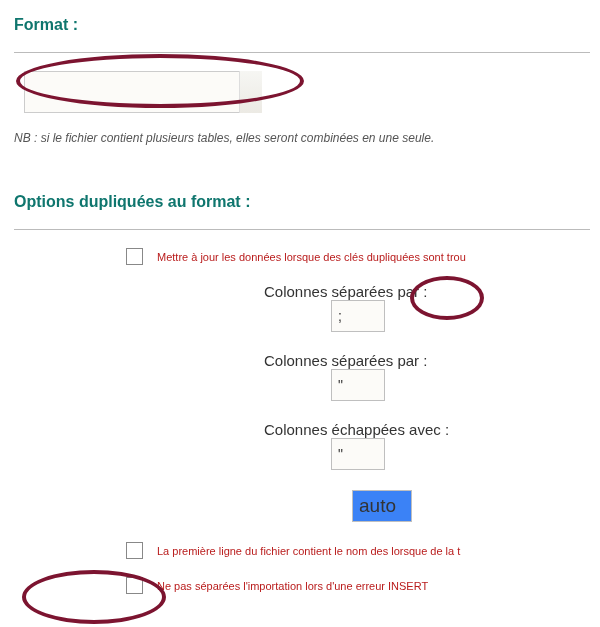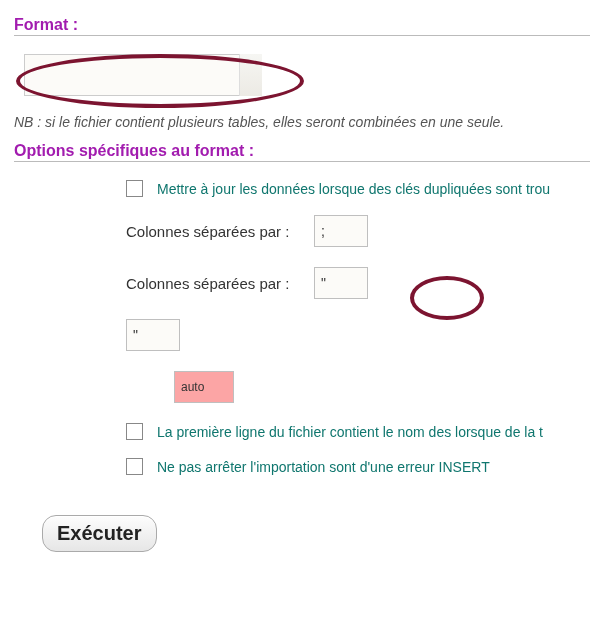--- a/index.html
+++ b/index.html
@@ -11,23 +11,23 @@
       font-family: Arial, Helvetica, sans-serif;
       font-size: 14px;
       color: #333;
       padding: 10px 10px 10px 14px;
       width: 600px;
       background: #fff;
     }
     .section-title {
       font-size: 16px;
       font-weight: bold;
-      color: #a21caf;
+      color: #0f766e;
       border-bottom: 1px solid #bbb;
-      padding-bottom: 1px;
+      padding-bottom: 18px;
       margin-bottom: 18px;
       margin-top: 6px;
     }
     .format-select {
       margin-left: 10px;
       margin-bottom: 14px;
     }
     select.format-dd {
       width: 238px;
       height: 30px;
@@ -68,32 +68,33 @@
       top:12px;
       width:0;height:0;
       border-left:4px solid transparent;
       border-right:4px solid transparent;
       border-top:5px solid #666;
       pointer-events:none;
     }
     .note {
       font-style: italic;
       color: #555;
-      font-size: 14px;
+      font-size: 12px;
       margin-top: 18px;
-      margin-bottom: 12px;
+      margin-bottom: 48px;
       white-space: nowrap;
     }
     .options-block {
       padding-left: 112px;
     }
     .row {
       display: flex;
       align-items: center;
       margin-bottom: 20px;
+      flex-direction: column;
     }
     .checkbox-row {
       display: flex;
       align-items: center;
       margin-bottom: 18px;
     }
     input[type="checkbox"] {
       width: 17px;
       height: 17px;
       border: 1px solid #888;
@@ -117,29 +118,29 @@
       background: #fcfbf8;
       padding: 4px 6px;
       font-size: 14px;
       font-family: inherit;
       color: #333;
     }
     input[type="text"].medium-input {
       width: 60px;
       height: 32px;
       border: 1px solid #bfbfbf;
-      background: #fca5a5;
+      background: #3b82f6;
       padding: 4px 6px;
-      font-size: 12px;
+      font-size: 19px;
       font-family: inherit;
       color: #333;
     }
     .checkbox-label {
-      font-size: 14px;
-      color: #0f766e;
+      font-size: 11px;
+      color: #b91c1c;
       white-space: nowrap;
     }
     .button-area {
       margin-top: 40px;
       margin-left: 28px;
     }
     button.execute-btn {
       padding: 6px 14px;
       font-size: 20px;
       font-weight: bold;
@@ -190,21 +191,21 @@
     <div class="select-wrap">
       <select class="format-dd">
         <option>CSV</option>
       </select>
       <span class="select-caret"></span>
     </div>
   </div>
 
   <div class="note">NB : si le fichier contient plusieurs tables, elles seront combinées en une seule.</div>
 
-  <div class="section-title">Options spécifiques au format :</div>
+  <div class="section-title">Options dupliquées au format :</div>
 
   <div class="options-block">
 
     <div class="checkbox-row">
       <input type="checkbox" style="">
       <span class="checkbox-label">Mettre à jour les données lorsque des clés dupliquées sont trou</span>
     </div>
 
     <div class="row">
       <div class="label-cell">Colonnes séparées par :</div>
@@ -214,39 +215,40 @@
     </div>
 
     <div class="row">
       <div class="label-cell">Colonnes séparées par :</div>
       <div class="value-cell">
         <input type="text" class="small-input" value="&quot;" style="">
       </div>
     </div>
 
     <div class="row">
+      <div class="label-cell">Colonnes échappées avec :</div>
       <div class="value-cell">
         <input type="text" class="small-input" value="&quot;" style="">
       </div>
     </div>
 
     <div class="row">
       <div class="value-cell" style="margin-left:48px;">
         <input type="text" class="medium-input" value="auto" style="">
       </div>
     </div>
 
     <div class="checkbox-row">
       <input type="checkbox" style="">
       <span class="checkbox-label">La première ligne du fichier contient le nom des lorsque de la t</span>
     </div>
 
     <div class="checkbox-row">
       <input type="checkbox" style="">
-      <span class="checkbox-label">Ne pas arrêter l'importation sont d'une erreur INSERT</span>
+      <span class="checkbox-label">Ne pas séparées l'importation lors d'une erreur INSERT</span>
     </div>
 
   </div>
 
   <div class="button-area">
     <button class="execute-btn">Exécuter</button>
   </div>
 
   <div class="highlight-ellipse ellipse-format"></div>
   <div class="highlight-ellipse ellipse-sep"></div>

